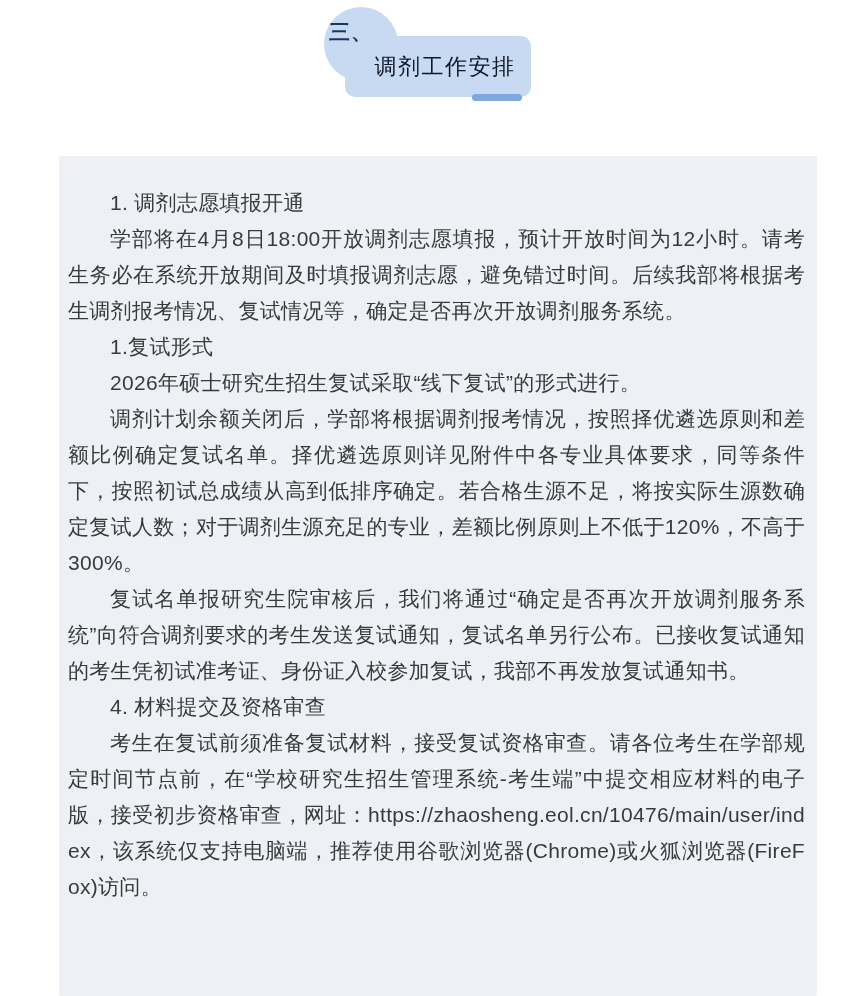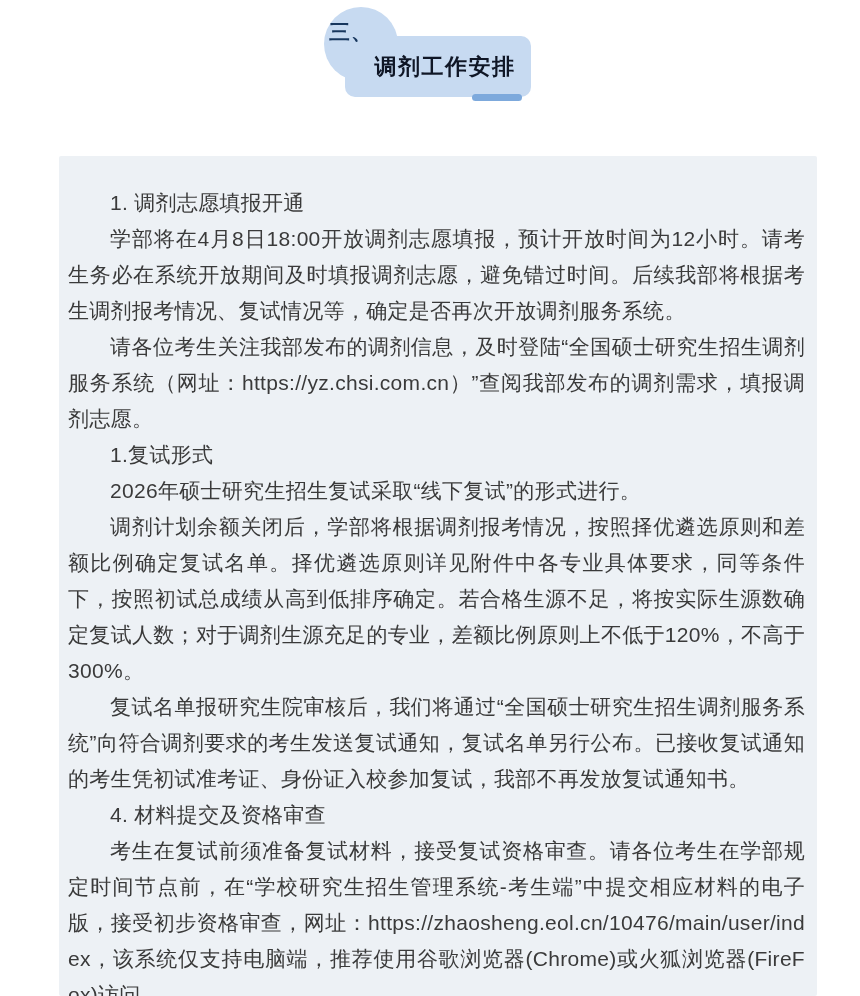--- a/index.html
+++ b/index.html
@@ -45,21 +45,21 @@
     position: absolute;
     left: 329px; top: 18px;
     font-size: 21px;
     font-weight: bold;
     color: var(--number-color, #17365d);
     letter-spacing: 1px;
     z-index: 2;
   }
   .bubble-title {
     font-size: 22px;
-    font-weight: bold;
+    font-weight: normal;
     color: var(--title-color, #0f1626);
     letter-spacing: 1.5px;
     white-space: nowrap;
   }
   .accent-bar {
     position: absolute;
     left: 472px; top: 94px;
     width: 50px; height: 7px;
     border-radius: 4px;
     background: var(--accent, #7da9dc);
@@ -97,22 +97,21 @@
     <div class="section-number">三、</div>
     <div class="bubble-rect">
       <span class="bubble-title">调剂工作安排</span>
     </div>
     <div class="accent-bar"></div>
   </div>
 
   <div class="content-panel">
     <p>1. 调剂志愿填报开通</p>
     <p>学部将在4月8日18:00开放调剂志愿填报，预计开放时间为12小时。请考生务必在系统开放期间及时填报调剂志愿，避免错过时间。后续我部将根据考生调剂报考情况、复试情况等，确定是否再次开放调剂服务系统。</p>
-    <p>请各位考生关注我部发布的调剂信息，及时登陆“全国硕士研究生招生调剂服务系统（网址：https://yz.chsi.com.cn）”查阅我部发布的调剂需求，填报调剂志愿。</p>
     <p>1.复试形式</p>
     <p>2026年硕士研究生招生复试采取“线下复试”的形式进行。</p>
     <p>调剂计划余额关闭后，学部将根据调剂报考情况，按照择优遴选原则和差额比例确定复试名单。择优遴选原则详见附件中各专业具体要求，同等条件下，按照初试总成绩从高到低排序确定。若合格生源不足，将按实际生源数确定复试人数；对于调剂生源充足的专业，差额比例原则上不低于120%，不高于300%。</p>
-    <p>复试名单报研究生院审核后，我们将通过“全国硕士研究生招生调剂服务系统”向符合调剂要求的考生发送复试通知，复试名单另行公布。已接收复试通知的考生凭初试准考证、身份证入校参加复试，我部不再发放复试通知书。</p>
+    <p>复试名单报研究生院审核后，我们将通过“确定是否再次开放调剂服务系统”向符合调剂要求的考生发送复试通知，复试名单另行公布。已接收复试通知的考生凭初试准考证、身份证入校参加复试，我部不再发放复试通知书。</p>
     <p>4. 材料提交及资格审查</p>
     <p>考生在复试前须准备复试材料，接受复试资格审查。请各位考生在学部规定时间节点前，在“学校研究生招生管理系统-考生端”中提交相应材料的电子版，接受初步资格审查，网址：https://zhaosheng.eol.cn/10476/main/user/index，该系统仅支持电脑端，推荐使用谷歌浏览器(Chrome)或火狐浏览器(FireFox)访问。</p>
   </div>
 
 </div>
 
 </body></html>

